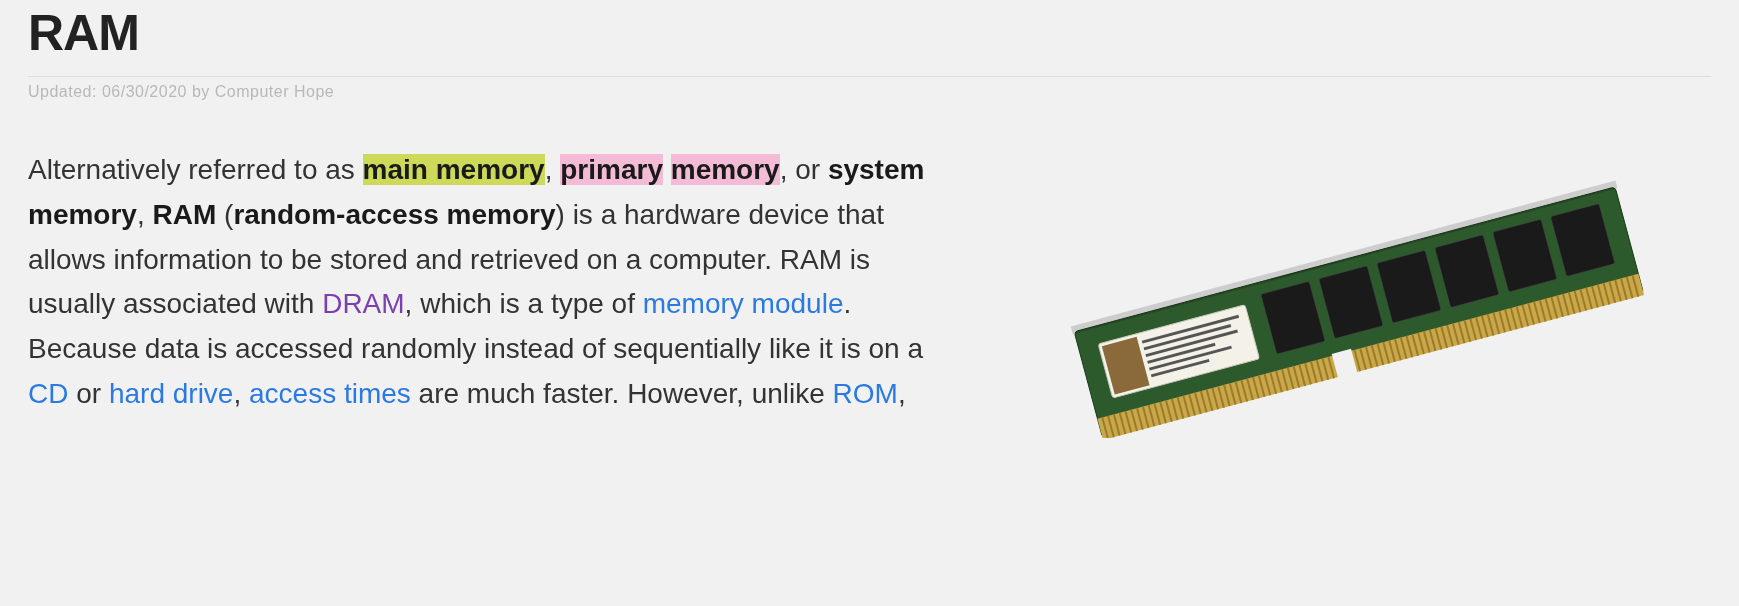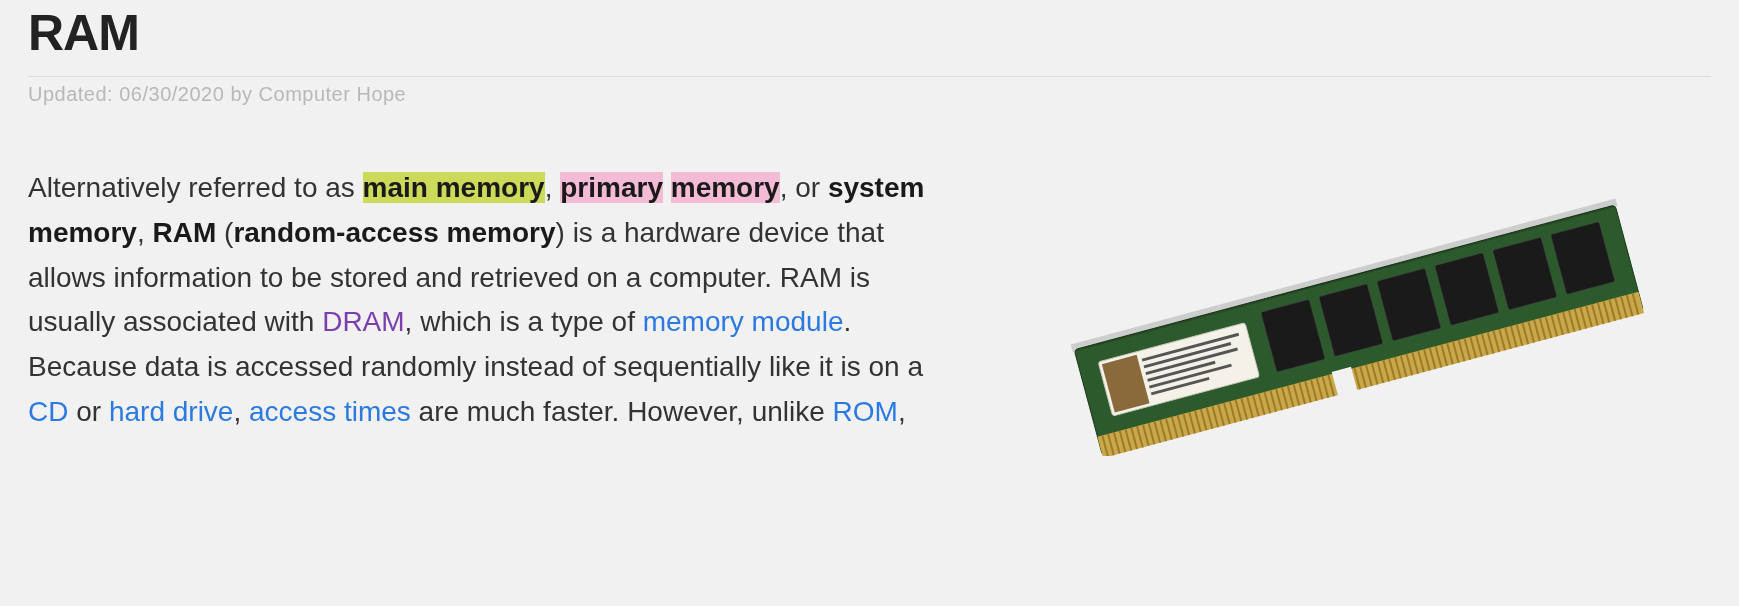--- a/index.html
+++ b/index.html
@@ -19,24 +19,24 @@
     letter-spacing: -1px;
     padding-top: 4px;
     padding-bottom: 14px;
   }
   .rule {
     border: none;
     border-top: 1px solid #ddd;
     margin: 0 0 6px 0;
   }
   .meta {
-    font-size: 20px;
+    font-size: 16px;
     color: #b8b8b8;
     letter-spacing: 0.5px;
-    margin-bottom: 60px;
+    margin-bottom: 47px;
   }
   .content {
     display: flex;
     align-items: flex-start;
     gap: 40px;
   }
   .text-col {
     flex: 0 0 930px;
     font-size: 28px;
     line-height: 1.6;

